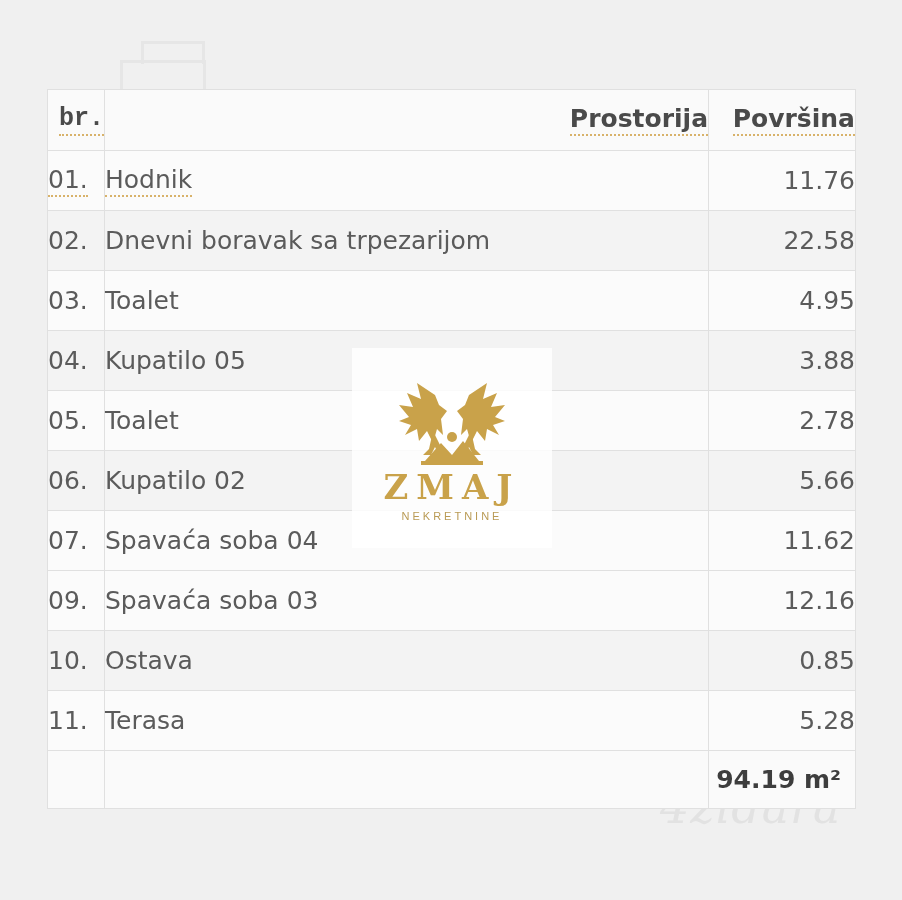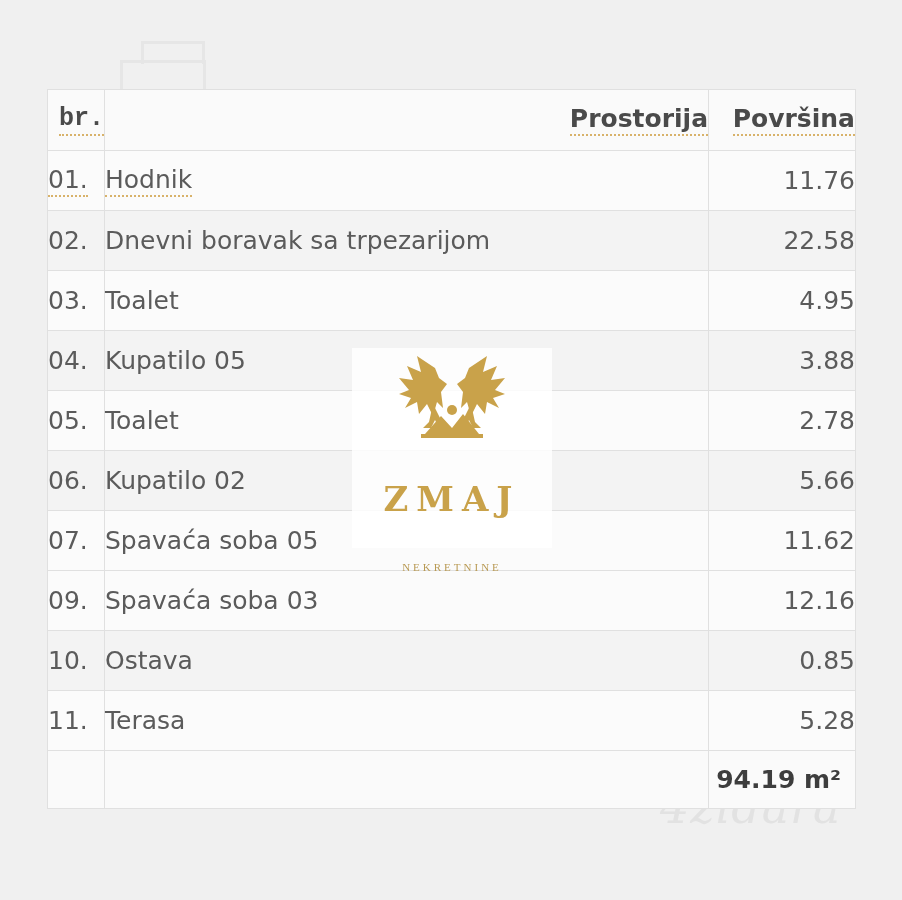--- a/index.html
+++ b/index.html
@@ -147,43 +147,42 @@
     position: absolute;
     left: 352px;
     top: 348px;
     width: 200px;
     height: 200px;
     background: rgba(255,255,255,0.82);
     z-index: 3;
     display: flex;
     flex-direction: column;
     align-items: center;
-    justify-content: space-between;
+    justify-content: center;
     pointer-events: none;
-    gap: 39px;
   }
   .logo .crest {
     width: 150px;
     height: 96px;
     position: relative;
   }
   .logo .crest svg { display: block; }
   .logo .zmaj {
     font-size: 34px;
     letter-spacing: 8px;
     color: #c9a24a;
     font-weight: bold;
     font-family: "DejaVu Serif", "Liberation Serif", serif;
     margin-top: -4px;
   }
   .logo .nekret {
     font-size: 11px;
     letter-spacing: 3px;
     color: #b99a54;
-    font-family: Liberation Serif, serif;
+    font-family: Liberation Sans, sans-serif;
     margin-top: 3px;
   }
 </style>
 </head>
 <body>
 
 <div class="bg-art">
   <div class="plan plan-1"></div>
   <div class="plan plan-2"></div>
   <div class="wm-text wm-1">4zidara</div>
@@ -230,21 +229,21 @@
         <td class="name">Toalet</td>
         <td class="area">2.78</td>
       </tr>
       <tr class="even">
         <td class="num">06.</td>
         <td class="name">Kupatilo 02</td>
         <td class="area">5.66</td>
       </tr>
       <tr class="odd">
         <td class="num">07.</td>
-        <td class="name">Spavaća soba 05</td>
+        <td class="name">Spavaća soba 04</td>
         <td class="area">11.62</td>
       </tr>
       <tr class="odd">
         <td class="num">09.</td>
         <td class="name">Spavaća soba 03</td>
         <td class="area">12.16</td>
       </tr>
       <tr class="even">
         <td class="num">10.</td>
         <td class="name">Ostava</td>

